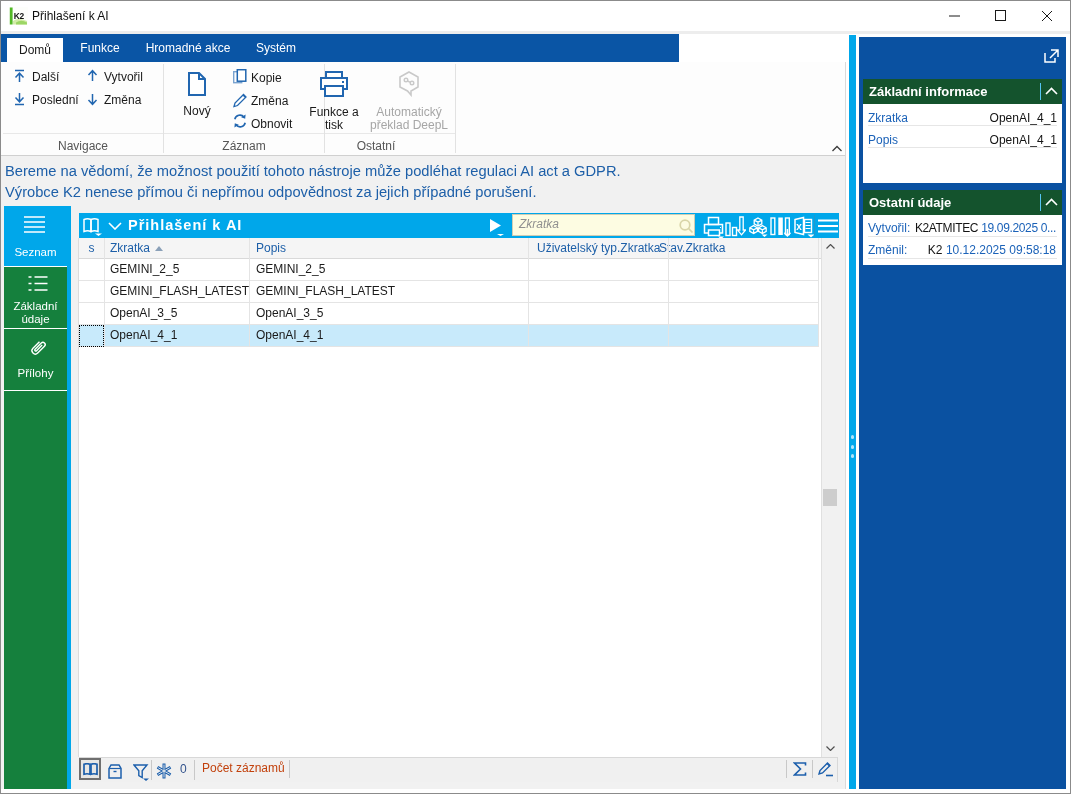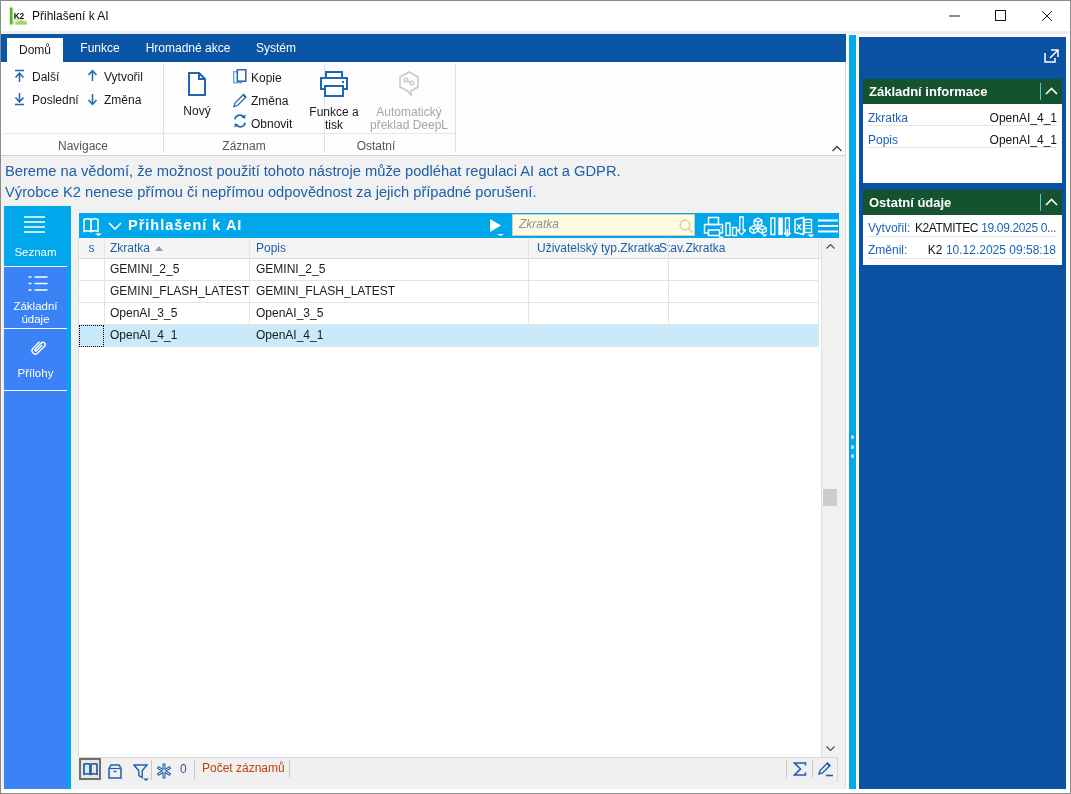--- a/index.html
+++ b/index.html
@@ -7,38 +7,38 @@
        font-family:"Liberation Sans",sans-serif;font-size:12px;background:#fff;}
   .abs{position:absolute;}
   .win{position:absolute;left:0;top:0;width:1071px;height:794px;
        border:1px solid #8b8b8b;box-sizing:border-box;background:#fff;}
   
   .titlebar{position:absolute;left:1px;top:1px;width:1069px;height:30px;background:#fff;}
   .title-text{position:absolute;left:31px;top:8px;color:#101010;font-size:12px;}
   .winbtn{position:absolute;top:0;width:46px;height:30px;}
   
   .graystrip{position:absolute;left:1px;top:31px;width:1069px;height:3px;background:#ededed;}
-  .tabbar{position:absolute;left:1px;top:34px;width:845px;height:28px;background:#0a55a5;}
+  .tabbar{position:absolute;left:1px;top:34px;width:678px;height:28px;background:#0a55a5;}
   .tab{position:absolute;top:0;height:28px;line-height:28px;color:#fff;text-align:center;font-size:12px;}
   .tab-active{position:absolute;left:7px;top:38px;width:56px;height:24px;background:#fff;
               color:#1a1a1a;text-align:center;line-height:24px;font-size:12px;}
   
   .ribbon{position:absolute;left:1px;top:62px;width:844px;height:93px;background:#fdfdfd;
           border-bottom:1px solid #d0d0d0;}
   .rsep{position:absolute;top:2px;height:89px;width:1px;background:#e2e2e2;}
   .rhline{position:absolute;top:71px;height:1px;background:#e8e8e8;}
   .rlabel{position:absolute;top:75px;height:18px;line-height:18px;text-align:center;color:#565656;font-size:12px;}
   .rtext{position:absolute;color:#1a1a1a;font-size:12px;line-height:14px;}
   .rtext-big{position:absolute;color:#1a1a1a;font-size:12px;line-height:13px;text-align:center;}
   
   .warn{position:absolute;left:1px;top:156px;width:845px;height:50px;background:#f1f1f1;color:#1d5fa8;}
   
   .contentbg{position:absolute;left:1px;top:206px;width:845px;height:583px;background:#f1f1f1;}
   
-  .side-item{position:absolute;left:4px;width:63px;background:#3b82f6;color:#fff;text-align:center;}
+  .side-item{position:absolute;left:4px;width:63px;background:#15803d;color:#fff;text-align:center;}
   .side-strip{position:absolute;left:67px;top:206px;width:4px;height:583px;background:#00a7ea;}
   
   .ttlbar{position:absolute;left:79px;top:213px;width:760px;height:25px;background:#00a7ea;}
   .searchbox{position:absolute;left:512px;top:214px;width:183px;height:22px;background:#fdfce2;
              border:1px solid #cfcdb4;box-sizing:border-box;}
   .thead{position:absolute;left:79px;top:238px;width:742px;height:21px;background:#f5f5f5;
          border-bottom:1px solid #d9d9d9;box-sizing:border-box;}
   .th{position:absolute;top:0;height:20px;line-height:20px;color:#1d5fa8;font-size:12px;}
   .tbody{position:absolute;left:79px;top:259px;width:742px;height:498px;background:#fff;}
   .row{position:absolute;left:0;width:739px;height:22px;border-bottom:1px solid #e4e4e4;box-sizing:border-box;}

